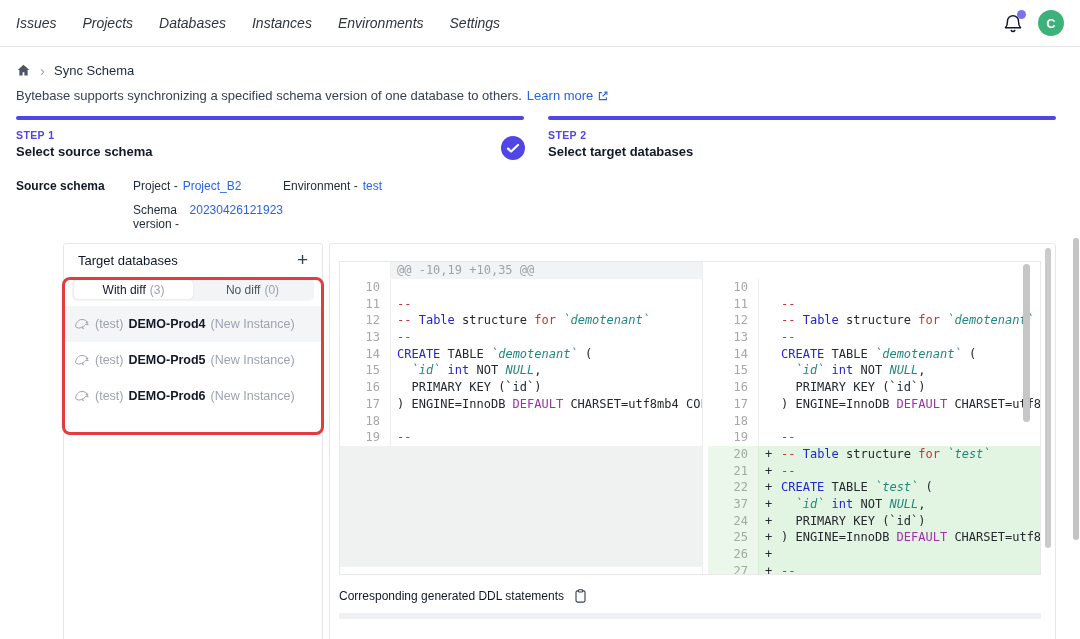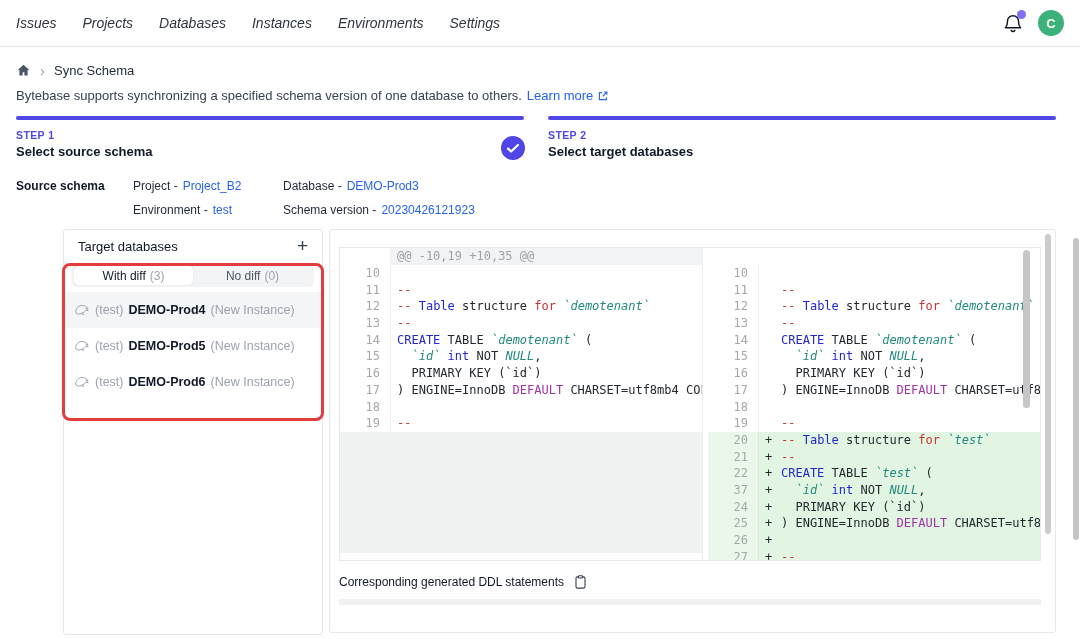--- a/index.html
+++ b/index.html
@@ -162,24 +162,20 @@
     </div>
 
     <div class="source">
       <div class="source-heading">Source schema</div>
       <div class="source-grid">
         <div class="field">
           <span class="lbl">Project -</span>
           <span class="val">Project_B2</span>
         </div>
         <div class="field">
-          <span class="lbl">Database -</span>
-          <span class="val">DEMO-Prod3</span>
-        </div>
-        <div class="field">
           <span class="lbl">Environment -</span>
           <span class="val">test</span>
         </div>
         <div class="field">
           <span class="lbl">Schema version -</span>
           <span class="val">20230426121923</span>
         </div>
       </div>
     </div>
 

